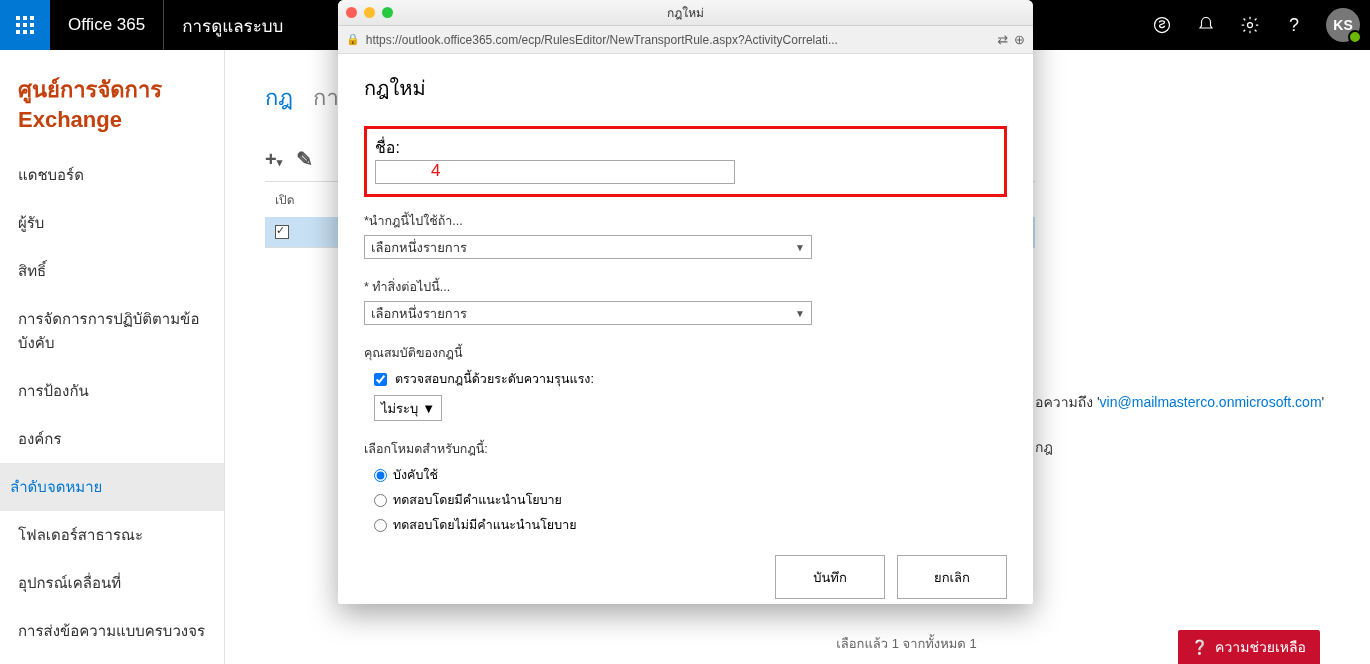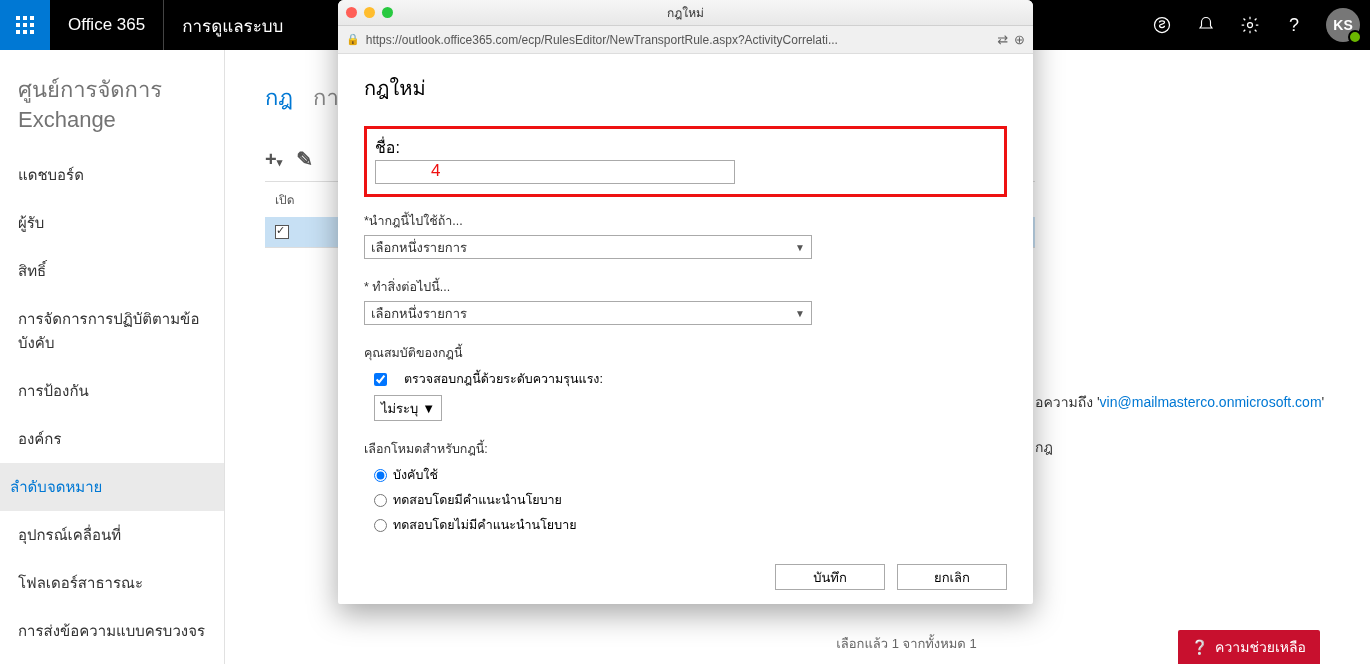--- a/index.html
+++ b/index.html
@@ -11,21 +11,21 @@
   .waffle-icon span { background: #fff; width: 4px; height: 4px; }
   .brand { padding: 0 18px; font-size: 17px; border-right: 1px solid #444; line-height: 50px; }
   .system { padding: 0 18px; font-size: 17px; }
   .topbar .spacer { flex: 1; }
   .top-icon { width: 44px; height: 50px; display: flex; align-items: center; justify-content: center; font-size: 18px; color: #fff; }
   .avatar { width: 34px; height: 34px; border-radius: 50%; background: #777; color: #fff; display: flex; align-items: center; justify-content: center; font-size: 14px; margin: 0 10px; position: relative; font-weight: bold;}
   .avatar::after{content:""; position:absolute; right:-2px; bottom:-2px; width:10px;height:10px;border-radius:50%; background:#6bb700;border:2px solid #000;}
   
   .content { display: flex; height: calc(100% - 50px); position: relative; }
   .sidebar { width: 225px; border-right: 1px solid #e1e1e1; padding: 16px 0 0 0; overflow-y: auto; }
-  .sidebar h1 { font-weight: 400; color: #737373; font-size: 22px; padding: 6px 18px 18px 18px; }
+  .sidebar h1 { font-weight: 700; color: #c2410c; font-size: 22px; padding: 6px 18px 18px 18px; }
   .nav-item { padding: 12px 18px; font-size: 15px; color: #333; cursor: pointer; }
   .nav-item.active { background: #eaeaea; color: #0078d4; padding-left: 10px; }
   
   .main { flex: 1; padding: 30px 0 0 40px; position: relative; }
   .tabs { display: flex; gap: 20px; font-size: 22px; font-weight: 300; }
   .tabs .tab { color: #888; }
   .tabs .tab.active { color: #0078d4; }
   .toolbar { margin-top: 32px; display: flex; gap: 14px; color: #555; align-items: center; }
   .toolbar .tbtn { font-size: 20px; font-weight: bold; cursor: pointer; }
   .pencil { font-size: 16px; }
@@ -55,26 +55,26 @@
   .dlg-body h2 { font-weight: 400; font-size: 20px; margin-bottom: 22px; }
   .field { margin-bottom: 18px; }
   .field label { font-size: 12.5px; color: #333; display: block; margin-bottom: 4px; }
   .hlbox { border: 3px solid #e11; padding: 6px 8px 10px 8px; margin-bottom: 14px; }
   .txt-input { width: 360px; height: 24px; border: 1px solid #aaa; padding: 1px 6px; font-size: 13px; }
   .red4 { position: relative; }
   .red4 .anno { position: absolute; left: 56px; top: 1px; color: #e11; font-size: 17px; pointer-events:none;}
   .select { width: 448px; height: 24px; border: 1px solid #aaa; background: #fff; display: flex; align-items: center; justify-content: space-between; padding: 0 6px; font-size: 13px; color: #333;}
   .select .caret { font-size: 10px; color: #555; }
   .small-select{ width: 68px; height:26px; border:1px solid #aaa; display:flex; align-items:center; justify-content:space-between; padding:0 6px; font-size:13px; margin-top:4px;}
-  .checkbox { display: flex; align-items: center; gap: 17px; font-size: 12.5px; margin: 6px 0; }
+  .checkbox { display: flex; align-items: center; gap: 8px; font-size: 12.5px; margin: 6px 0; }
   .checkbox input{ width:13px; height:13px; }
   .radio { display: flex; align-items: center; gap: 6px; font-size: 12.5px; margin: 5px 0; }
   .radio input{ width:13px; height:13px; }
   .dlg-footer { height: 54px; display: flex; align-items: center; justify-content: flex-end; gap: 12px; padding: 0 26px; border-top: 0; }
-  .btn { width: 110px; height: 26px; border: 1px solid #aaa; background: #fff; font-size: 13px; display: inline-flex; align-items: center; justify-content: center; cursor: pointer; }
+  .btn { width: 110px; height: 44px; border: 1px solid #aaa; background: #fff; font-size: 13px; display: inline-flex; align-items: center; justify-content: center; cursor: pointer; }
   .section-label { font-size: 12.5px; margin: 8px 0 6px 0; color: #333; }
   .indent { margin-left: 10px; }
 </style>
 </head>
 <body>
 
 <div class="topbar">
   <div class="waffle">
     <div class="waffle-icon">
       <span></span>
@@ -118,22 +118,22 @@
 
   <div class="sidebar">
     <h1>ศูนย์การจัดการ Exchange</h1>
     <div class="nav-item">แดชบอร์ด</div>
     <div class="nav-item">ผู้รับ</div>
     <div class="nav-item">สิทธิ์</div>
     <div class="nav-item">การจัดการการปฏิบัติตามข้อบังคับ</div>
     <div class="nav-item">การป้องกัน</div>
     <div class="nav-item">องค์กร</div>
     <div class="nav-item active">ลำดับจดหมาย</div>
+    <div class="nav-item">โฟลเดอร์สาธารณะ</div>
     <div class="nav-item">อุปกรณ์เคลื่อนที่</div>
-    <div class="nav-item">โฟลเดอร์สาธารณะ</div>
     <div class="nav-item">การส่งข้อความแบบครบวงจร</div>
     <div class="nav-item">ไฮบริด</div>
   </div>
 
   <div class="main">
     <div class="tabs">
       <span class="tab active">กฎ</span>
       <span class="tab">กา</span>
     </div>
     <div class="toolbar">

